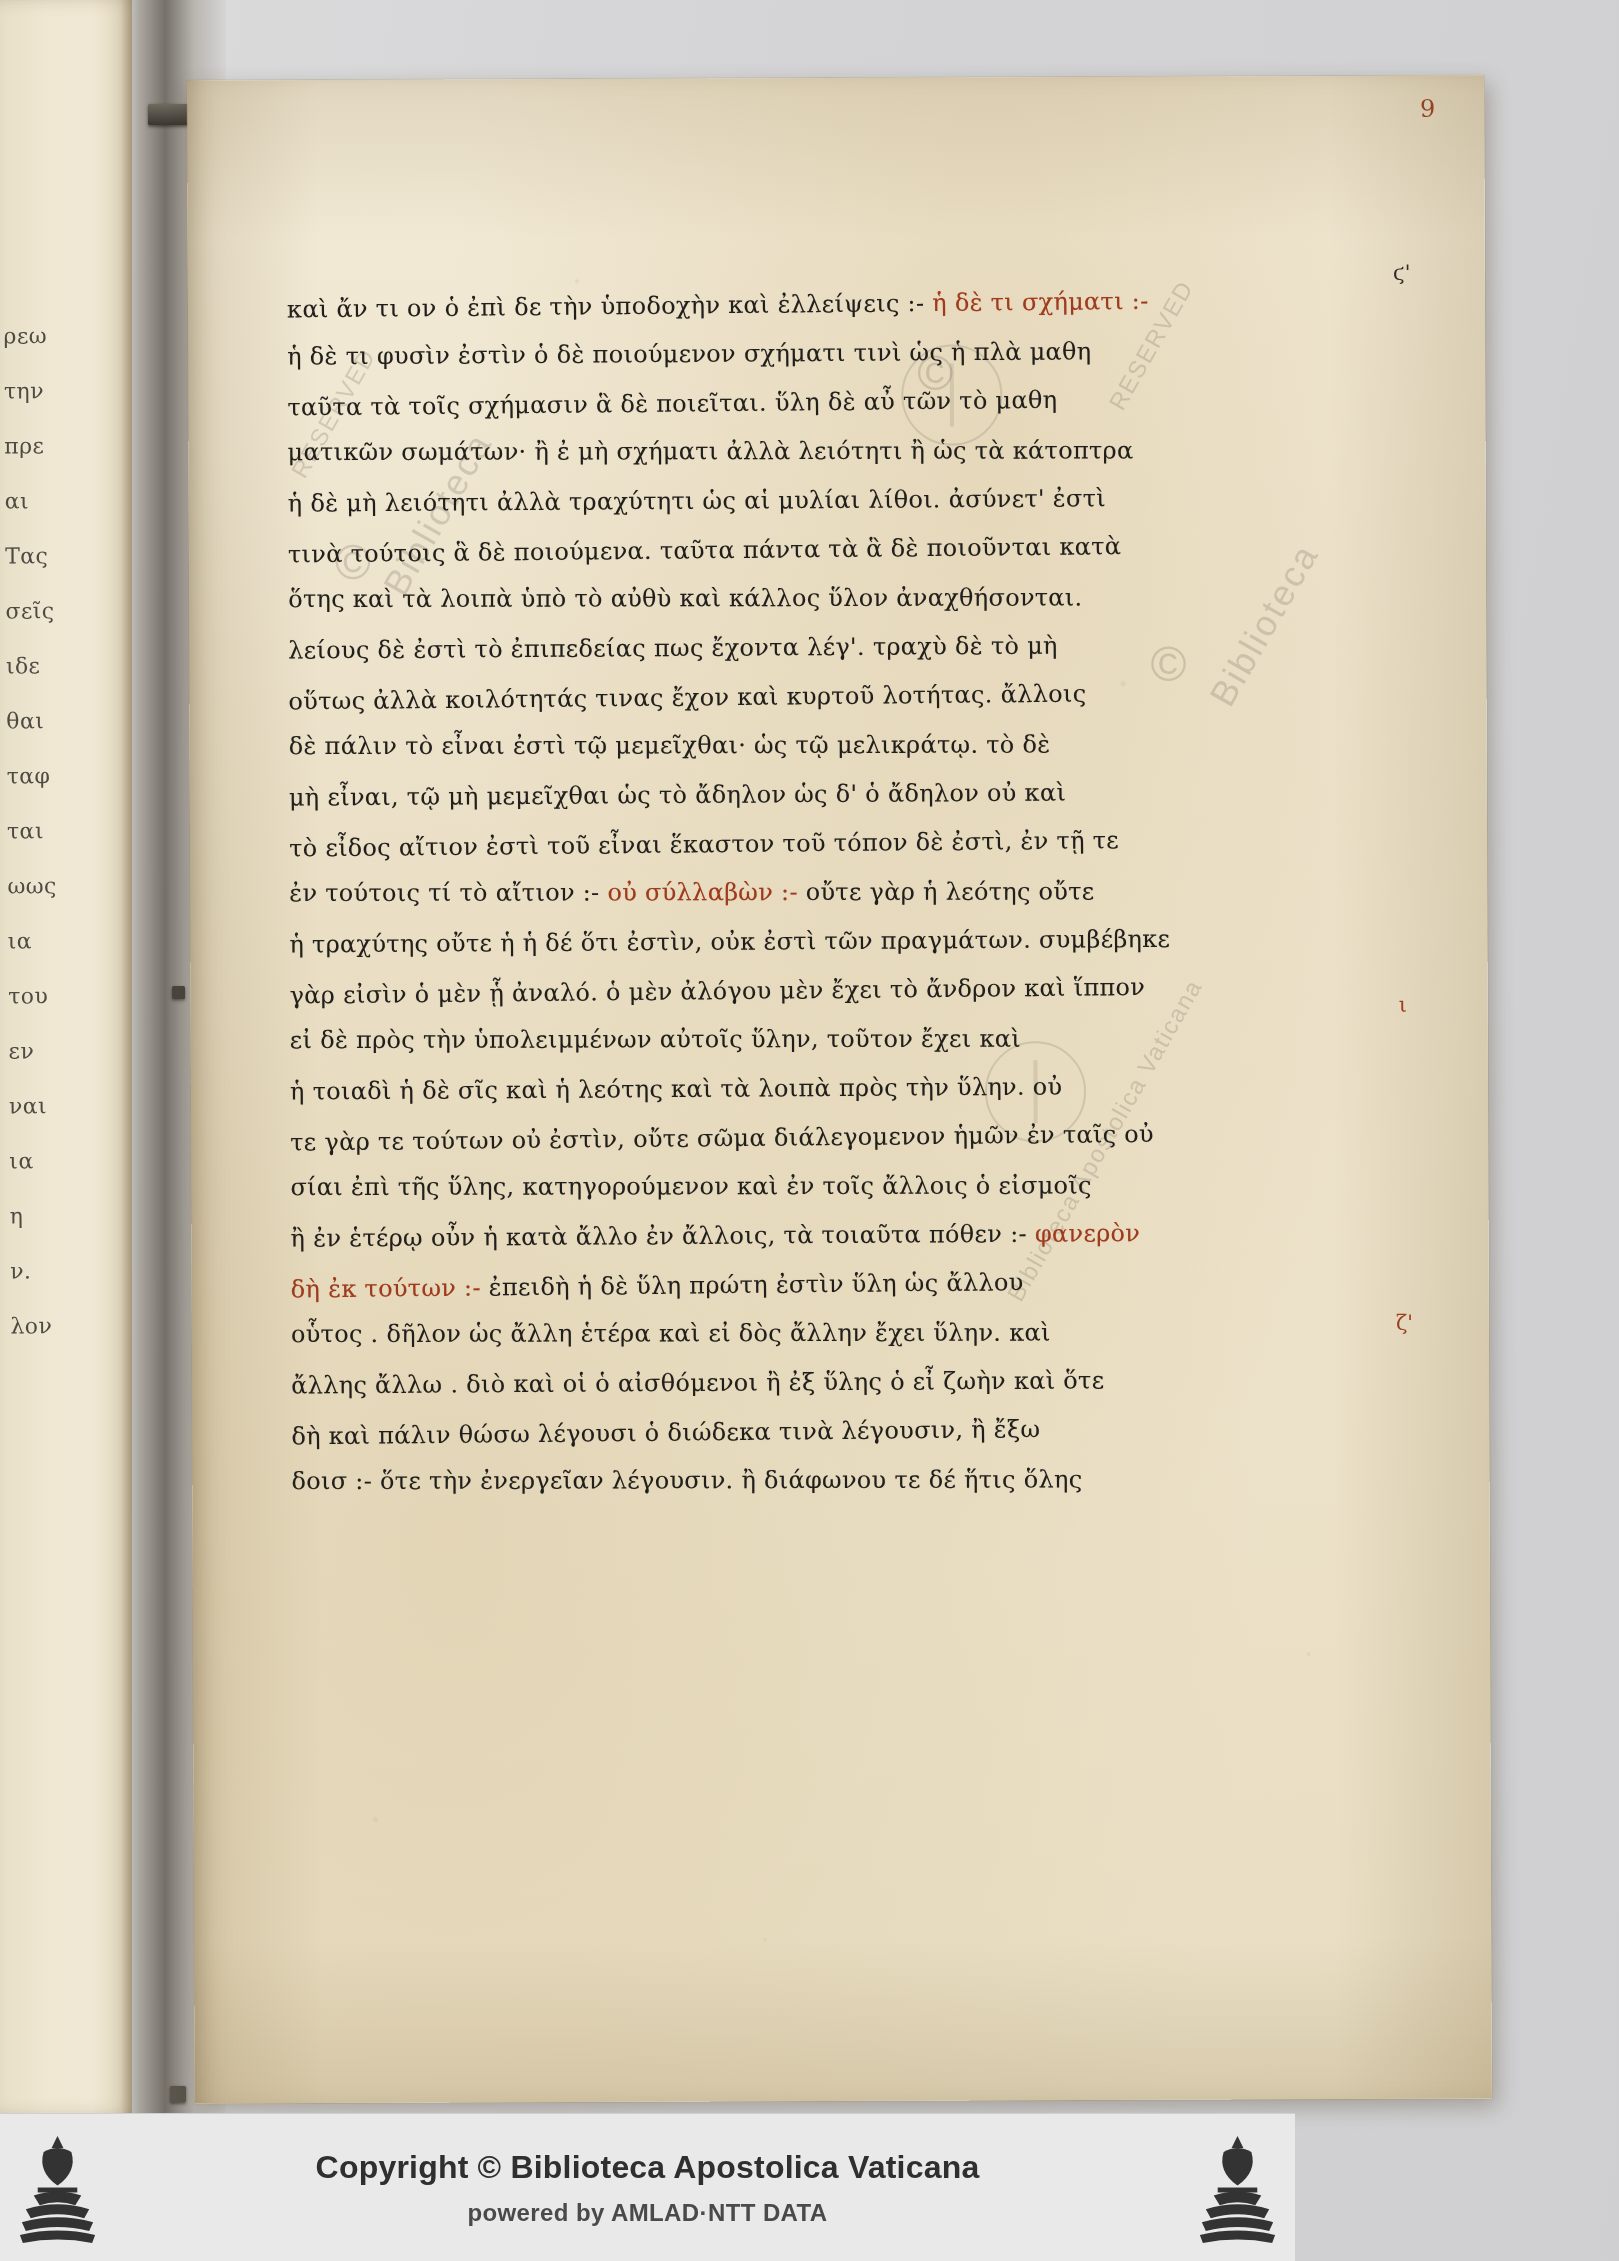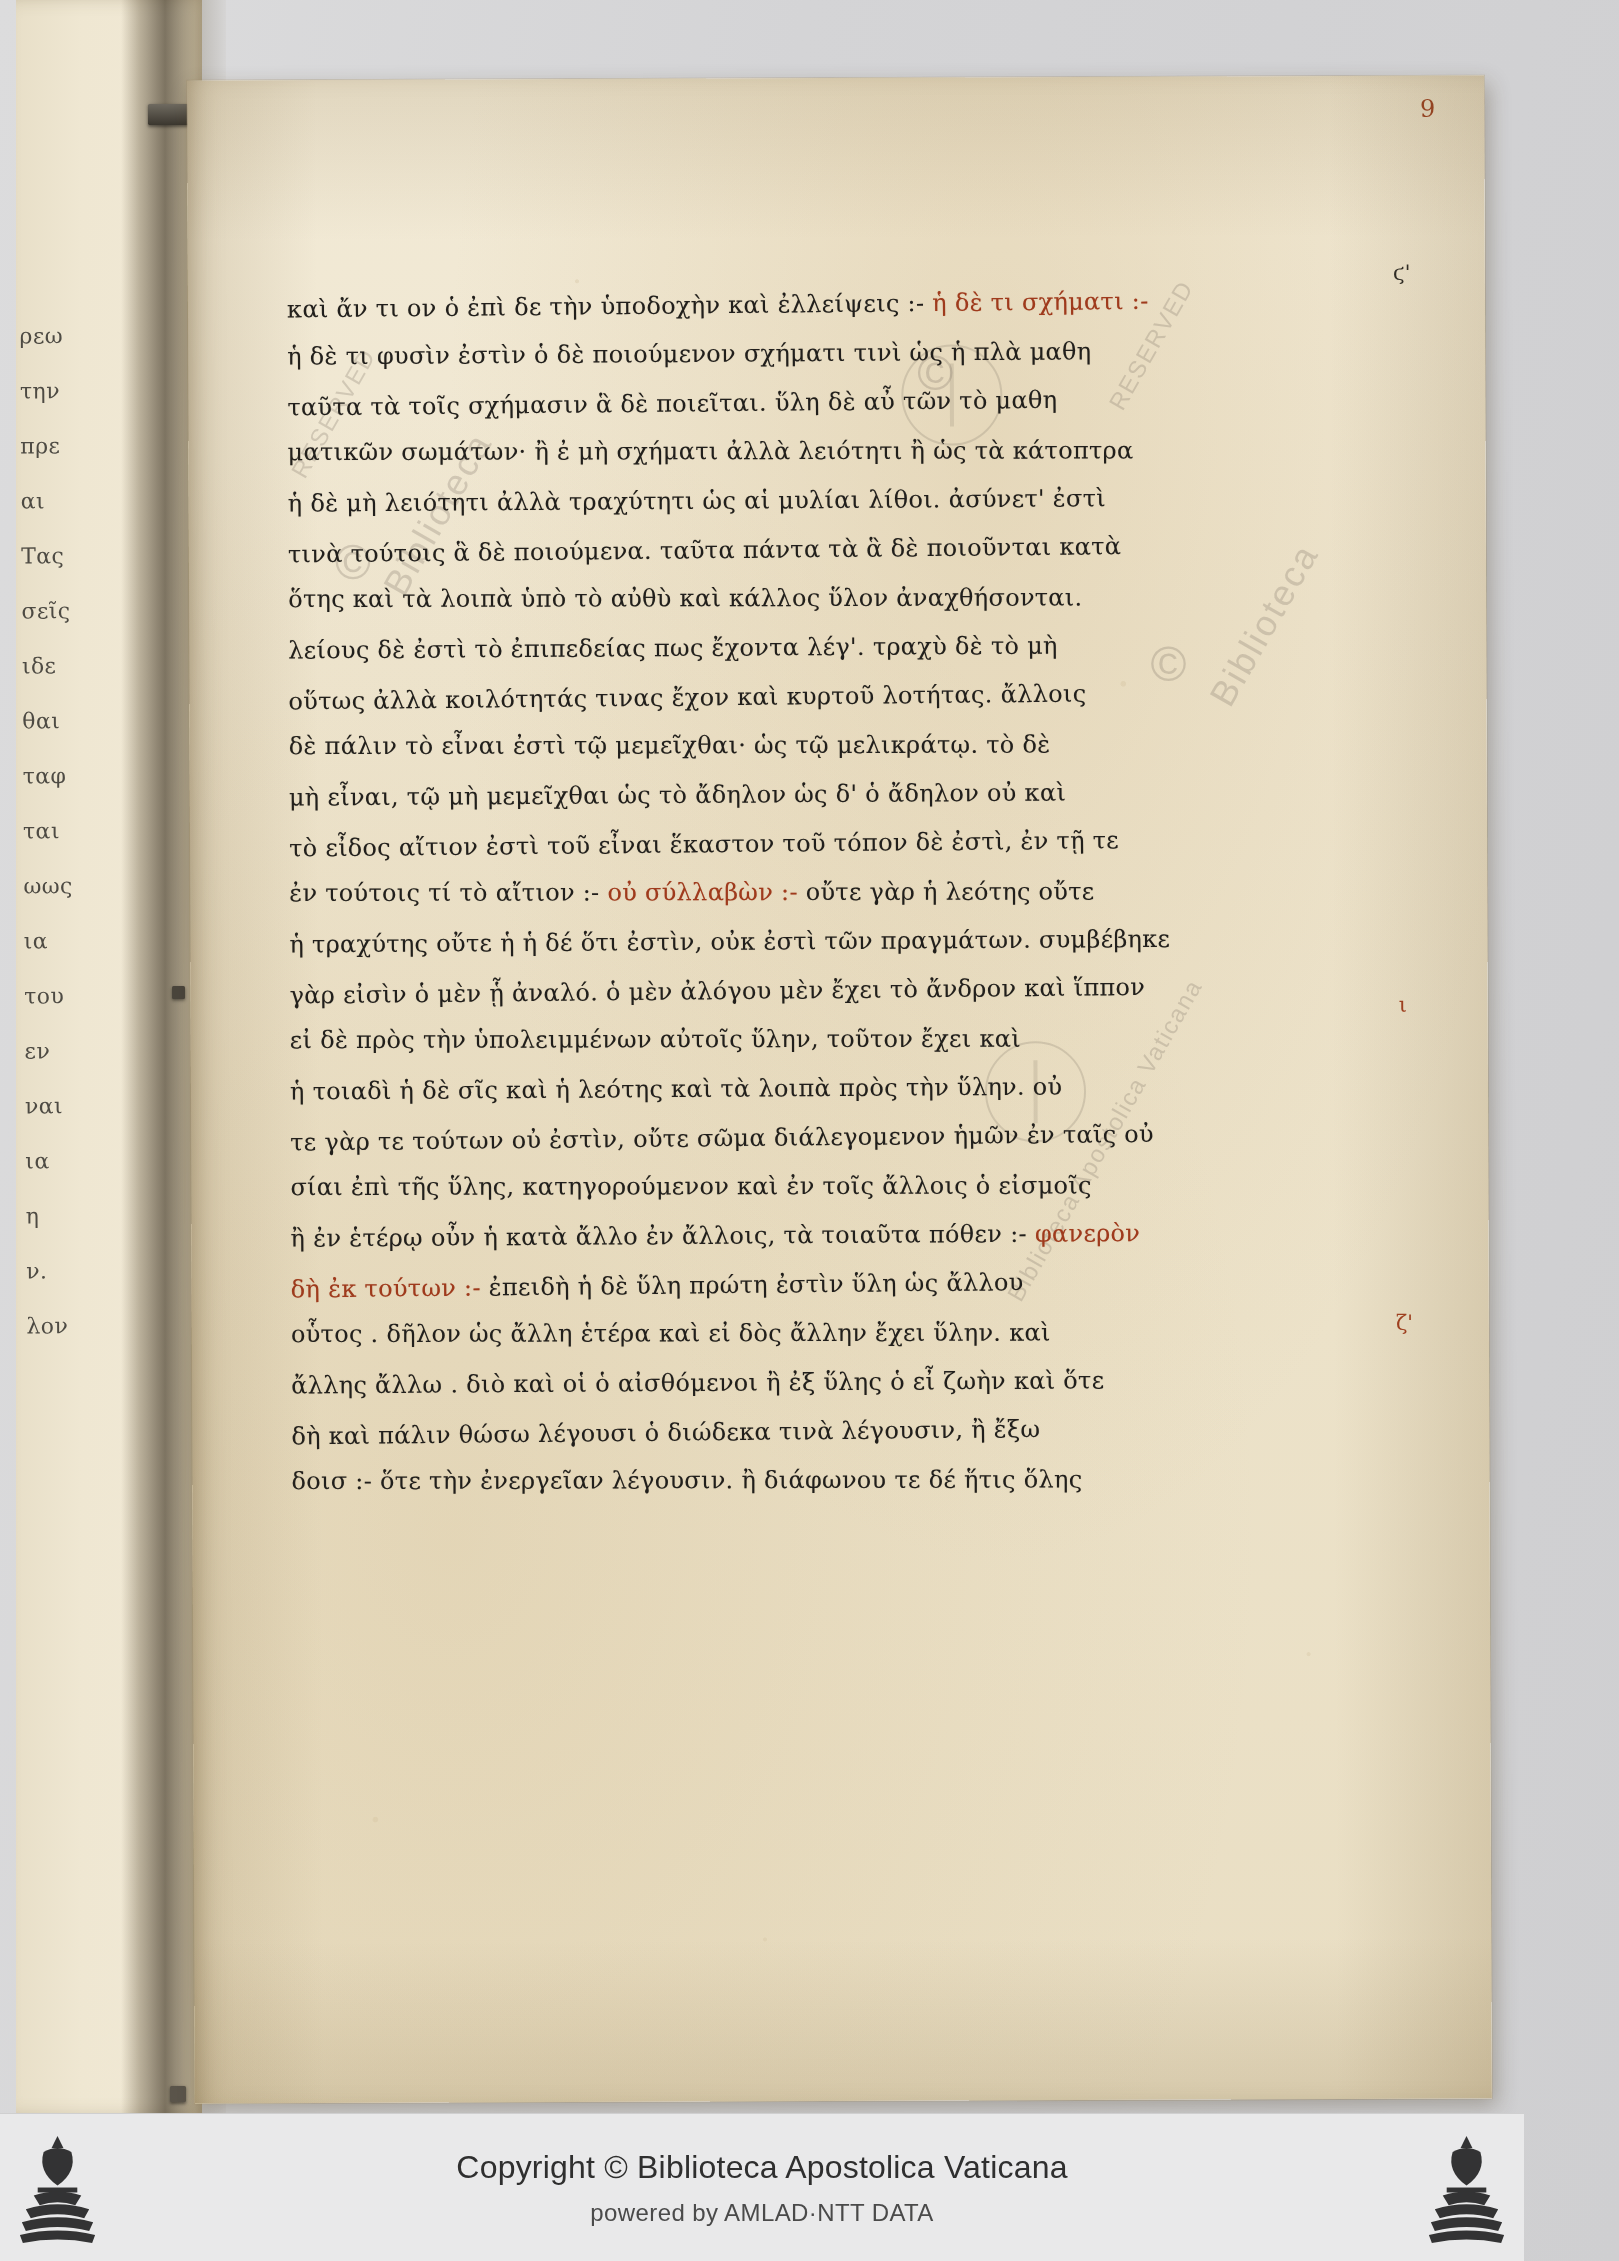--- a/index.html
+++ b/index.html
@@ -18,23 +18,23 @@
   
   #scan-backdrop {
     position: absolute;
     inset: 0;
     background: linear-gradient(100deg, #dcdcdd 0%, #d4d4d6 40%, #cfcfd1 100%);
   }
 
   
   #left-leaf {
     position: absolute;
-    left: 16px;
+    left: 0;
     top: 0;
-    width: 186px;
+    width: 132px;
     height: 2114px;
     background: linear-gradient(90deg, #e8dfc8 0%, #efe7d2 35%, #f0e8d4 70%, #e2d7bd 100%);
     box-shadow: inset -11.3px 0 21px -8px rgba(90,70,40,.45);
   }
   #left-leaf .ll-text {
     position: absolute;
     left: 6.5px;
     top: 308px;
     width: 146px;
     color: #2c2a26;
@@ -188,28 +188,29 @@
     width: 4.9px; height: 64%;
     background: rgba(120,110,95,.18);
     transform: translateX(-50%);
   }
 
   
   #copyright-bar {
     position: absolute;
     left: 0;
     bottom: 0;
-    width: 1524px;
+    width: 1295px;
     height: 147px;
     background: #e9e9ea;
     border-top: 0.8px solid #cfcfd0;
     display: flex;
     align-items: center;
     justify-content: center;
     flex-direction: column;
+    font-weight: bold;
   }
   #copyright-bar .cr-main {
     font-family: "Liberation Sans", sans-serif;
     font-size: 32px;
     color: #2f2f2f;
     letter-spacing: 0.2px;
   }
   #copyright-bar .cr-sub {
     margin-top: 13px;
     font-family: "Liberation Sans", sans-serif;

